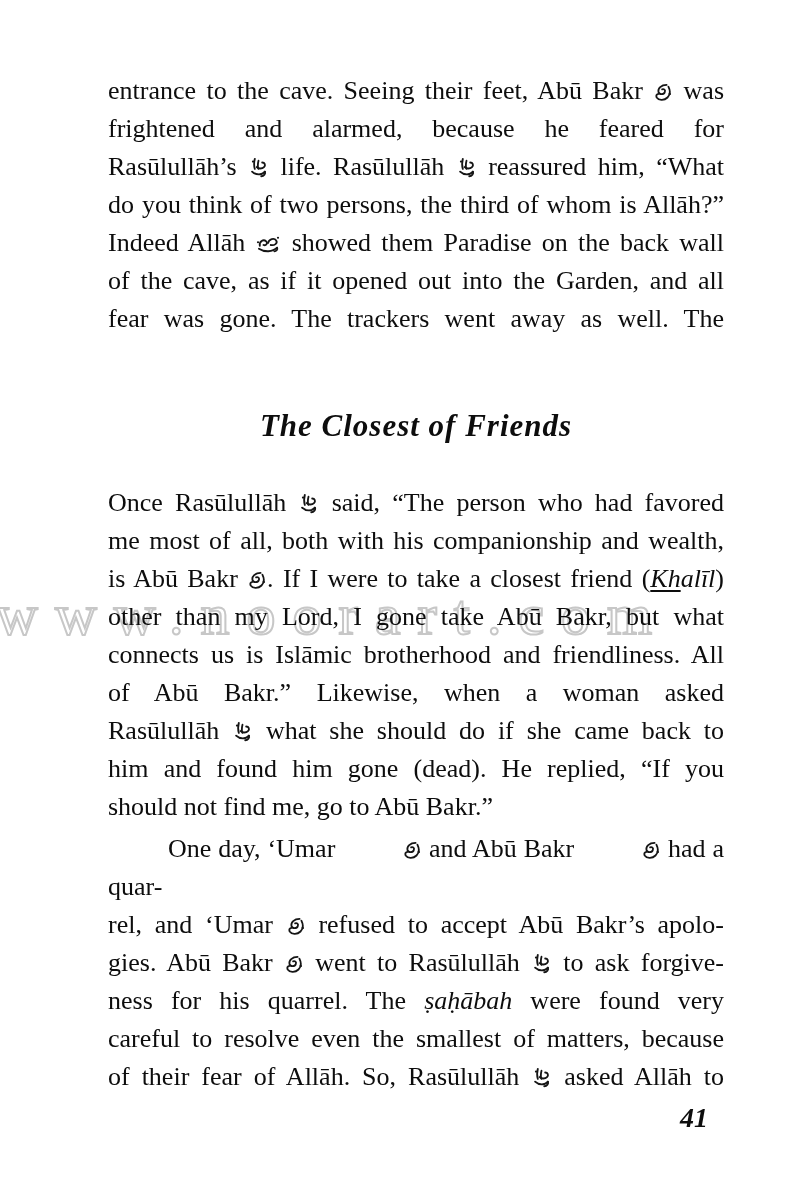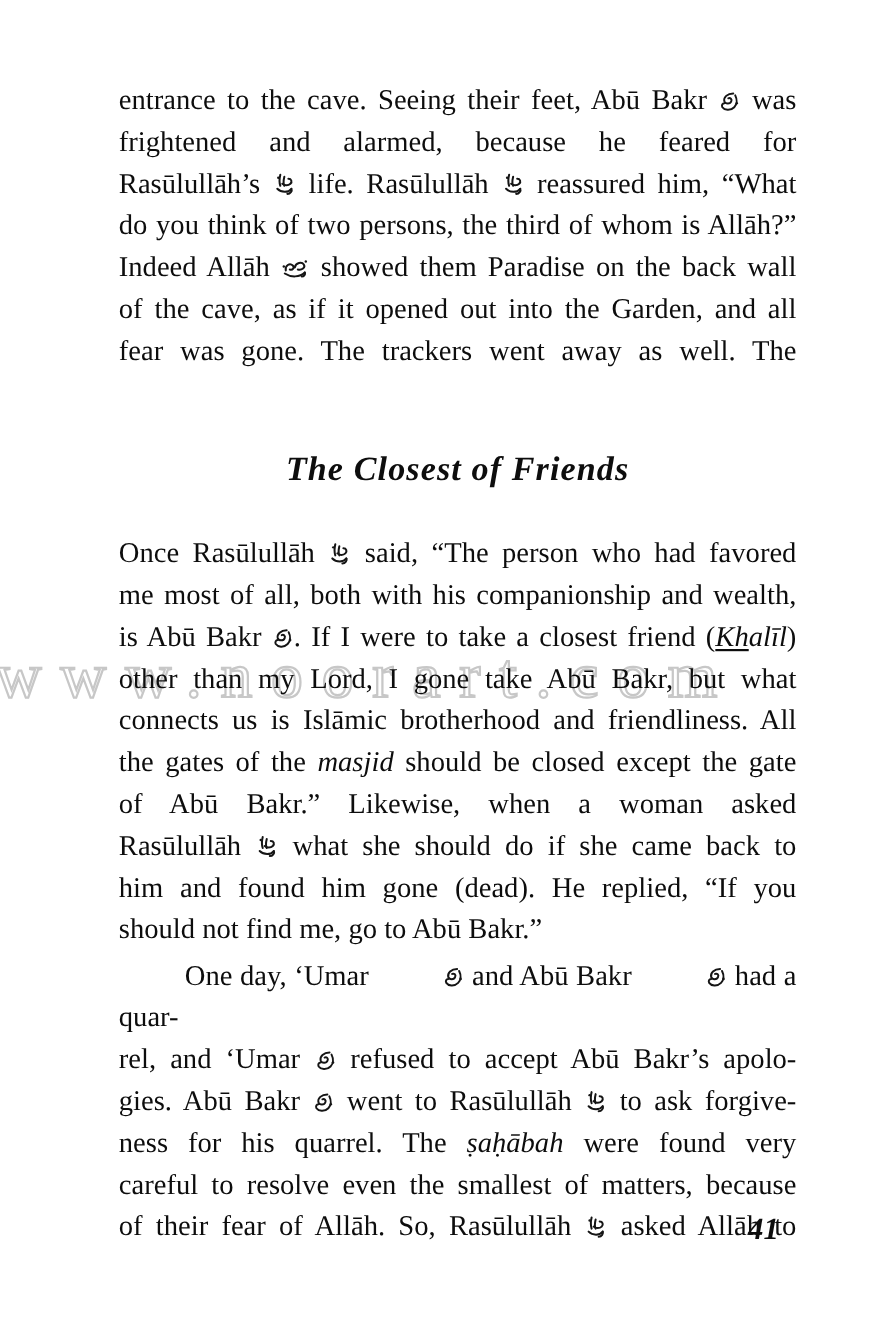--- a/index.html
+++ b/index.html
@@ -124,21 +124,20 @@
     <svg width="18" height="20" viewBox="0 0 20 22" xmlns="http://www.w3.org/2000/svg">
       <g fill="none" stroke="#151515" stroke-width="2" stroke-linecap="round">
         <path d="M14 2 C8 2 4 6 5 10 C6 13 11 13 12 10 C13 8 11 6 9 7"></path>
         <path d="M16 4 C18 8 18 13 15 16 C11 20 5 19 3 16 C2 14 3 12 5 12"></path>
       </g>
       <circle cx="17.5" cy="12" r="1.3" fill="#151515"></circle>
     </svg>
   </span><span>. If I were to take a closest friend (</span><span class="iu">Kh</span><span class="i">alīl</span><span>)</span></div>
         <div class="line"><span>other than my Lord, I gone take Abū Bakr, but what</span></div>
         <div class="line"><span>connects us is Islāmic brotherhood and friendliness. All</span></div>
-        <div class="line"><span>the gates of the </span><span class="i">masjid</span><span> should be closed except the gate</span></div>
         <div class="line"><span>of Abū Bakr.” Likewise, when a woman asked</span></div>
         <div class="line"><span>Rasūlullāh </span><span class="sym">
     <svg width="19" height="22" viewBox="0 0 20 24" xmlns="http://www.w3.org/2000/svg">
       <g fill="none" stroke="#151515" stroke-width="2" stroke-linecap="round">
         <path d="M6 2 C5 6 5 10 6 13"></path>
         <path d="M10 4 C9 8 9 11 10 13"></path>
         <path d="M14 6 C17 6 18 9 16 11 C14 13 10 13 8 11"></path>
         <path d="M3 16 C7 20 14 20 17 16"></path>
         <path d="M17 16 C18 18 16 21 13 21"></path>
       </g>

